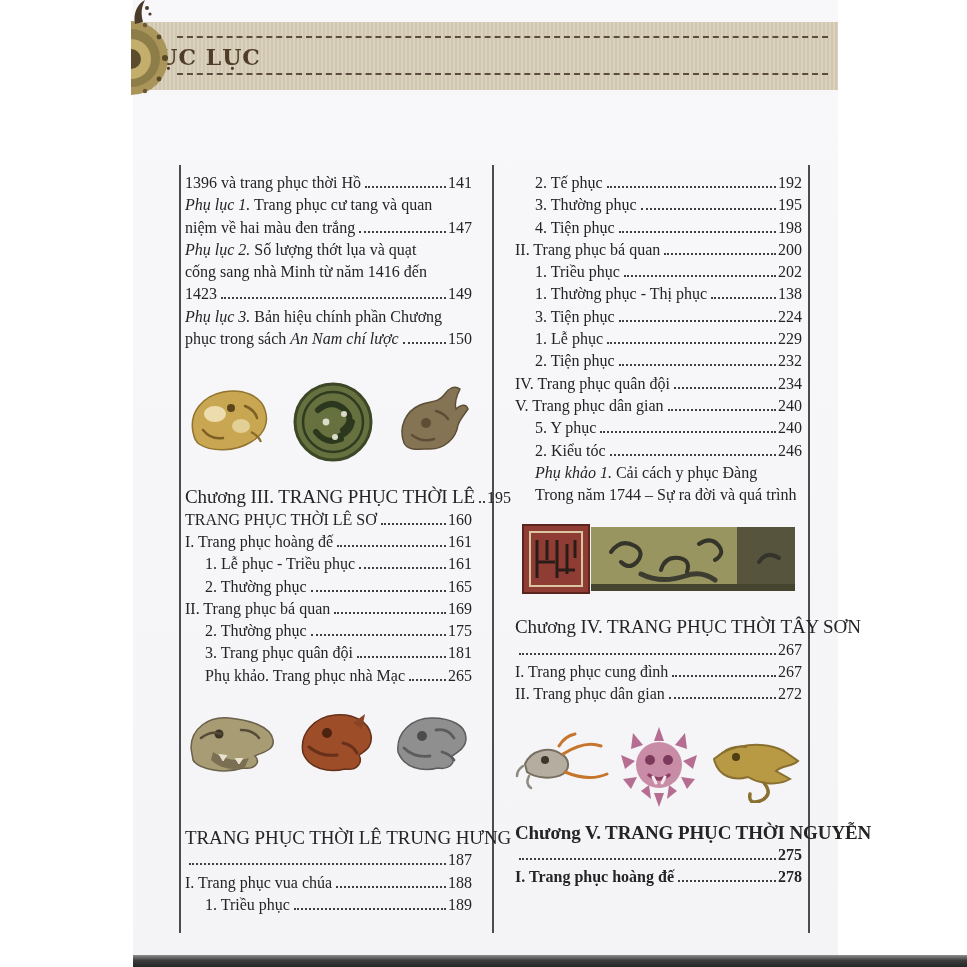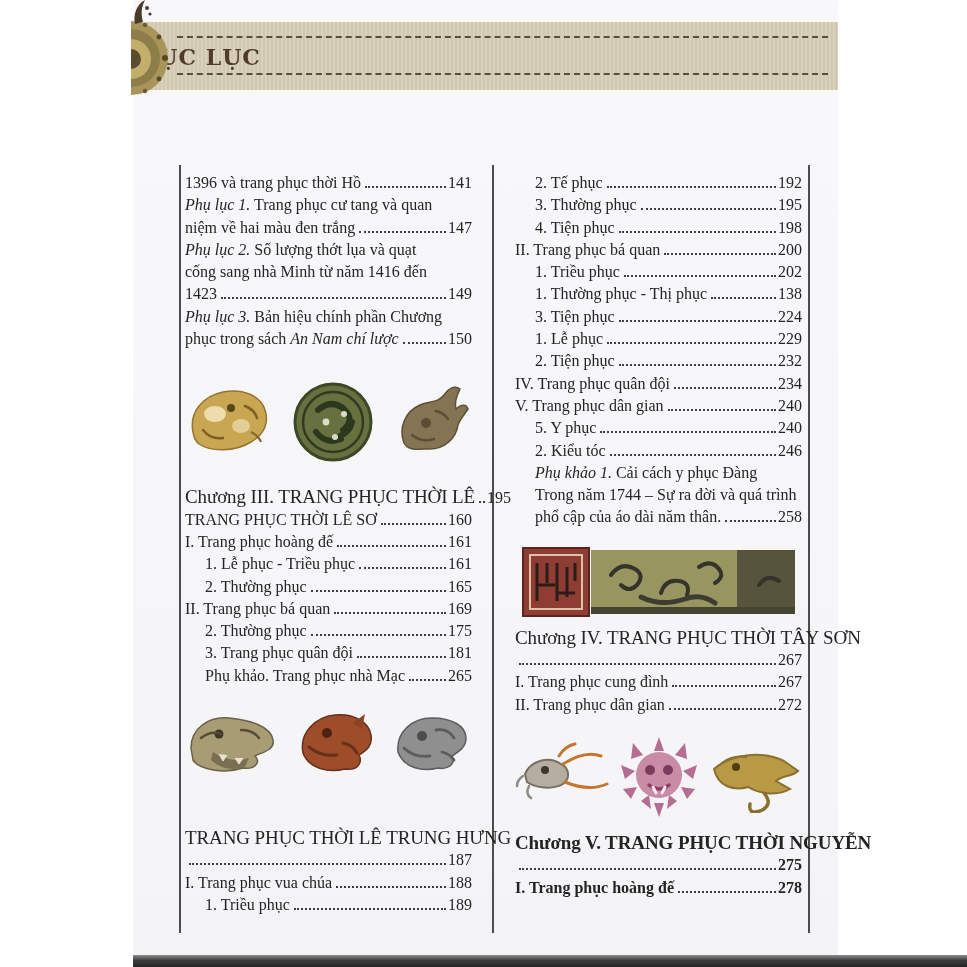--- a/index.html
+++ b/index.html
@@ -48,21 +48,21 @@
   .toc-line.h .t{font-size:19px;letter-spacing:-0.1px;}
   i{font-style:italic;}
   
   .figrow{display:flex;justify-content:space-between;align-items:center;}
   .fig-artifacts{margin-top:30px;height:84px;}
   .fig-heads{margin-top:20px;height:72px;}
   .fig-seal{margin-top:16px;height:74px;justify-content:center;}
   .fig-drawings{margin-top:18px;height:84px;}
   .blk-l2{margin-top:22px;}
   .blk-l3{margin-top:48px;}
-  .blk-r2{margin-top:8px;}
+  .blk-r2{margin-top:20px;}
   .blk-r3{margin-top:14px;font-weight:bold;}
   
   .bottom-edge{
     position:absolute;left:133px;top:955px;width:834px;height:12px;
     background:linear-gradient(180deg,#8e8e8e 0%,#3d3d3d 45%,#262626 100%);
   }
 </style>
 </head>
 <body>
 
@@ -311,25 +311,20 @@
           <span class="t">2. Kiểu tóc</span>
           <span class="leader"></span>
           <span class="pg">246</span>
         </div>
         <div class="toc-line ind">
           <span class="t"><i>Phụ khảo 1.</i> Cải cách y phục Đàng</span>
         </div>
         <div class="toc-line ind">
           <span class="t">Trong năm 1744 – Sự ra đời và quá trình</span>
         </div>
-        <div class="toc-line ind">
-          <span class="t">phổ cập của áo dài năm thân.</span>
-          <span class="leader"></span>
-          <span class="pg">258</span>
-        </div>
       </div>
 
     <div class="figrow fig-seal">
       <svg width="276" height="74" viewBox="0 0 276 74">
         <rect x="70" y="5" width="204" height="64" fill="#999560"></rect>
         <rect x="216" y="5" width="58" height="64" fill="#57543e"></rect>
         <path d="M90,30 q10,-14 24,-6 q10,6 2,16 q-8,8 -16,0 M140,48 q4,-14 18,-12 q12,2 8,14 M178,22 q12,-8 20,2 q6,8 -4,14 M238,40 q8,-12 20,-4" stroke="#34342a" stroke-width="4" fill="none" stroke-linecap="round"></path>
         <path d="M120,52 q20,10 44,2 q16,-6 30,4" stroke="#3c3c30" stroke-width="5" fill="none" stroke-linecap="round"></path>
         <rect x="70" y="62" width="204" height="7" fill="#44442f"></rect>
         <rect x="2" y="3" width="66" height="68" fill="#8f3c34" stroke="#5c241e" stroke-width="2"></rect>

